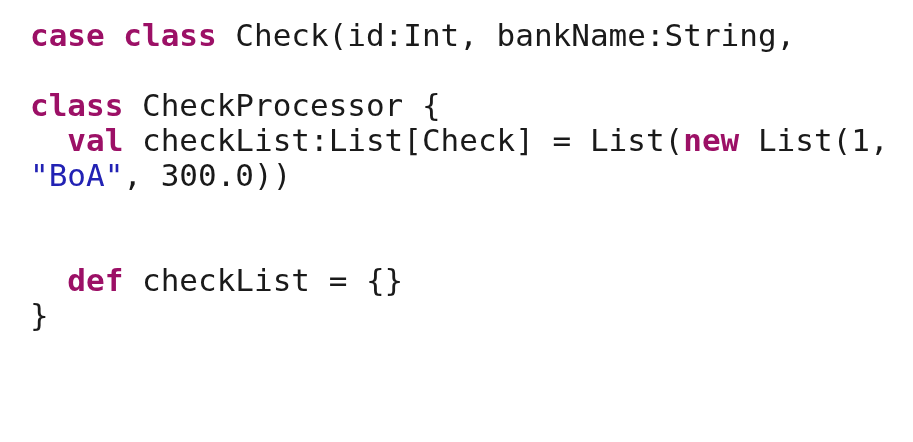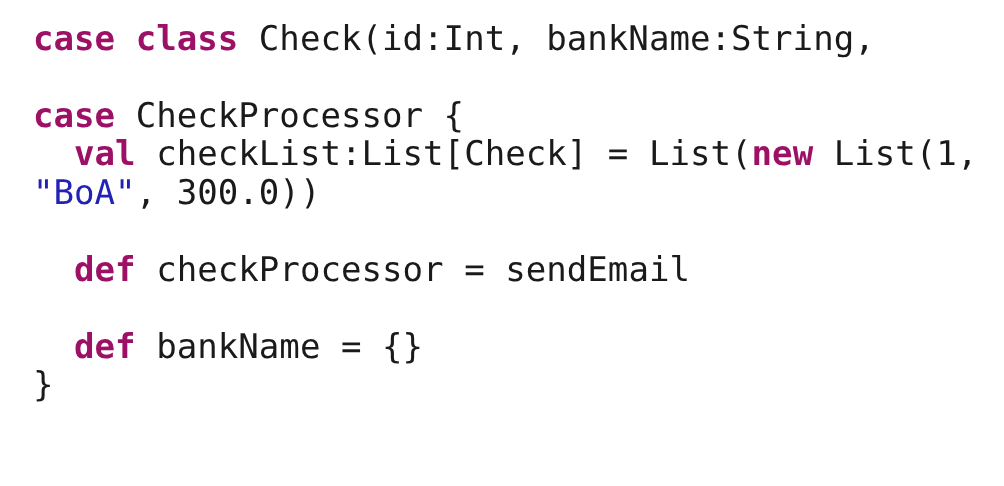--- a/index.html
+++ b/index.html
@@ -55,21 +55,20 @@
   .tok-plain {
     color: #1a1a1a;
   }
 </style>
 </head>
 <body>
 
 <div id="code-block">
     <div class="code-line"><span class="tok tok-kw">case class</span><span class="tok tok-plain"> Check(id:Int, bankName:String,</span></div>
     <div class="code-line blank">&nbsp;</div>
-    <div class="code-line"><span class="tok tok-kw">case</span><span class="tok tok-plain"> CheckProcessor {</span></div>
+    <div class="code-line"><span class="tok tok-kw">class</span><span class="tok tok-plain"> CheckProcessor {</span></div>
     <div class="code-line"><span class="tok tok-plain">  </span><span class="tok tok-kw">val</span><span class="tok tok-plain"> checkList:List[Check] = List(</span><span class="tok tok-kw">new</span><span class="tok tok-plain"> List(1,</span></div>
     <div class="code-line"><span class="tok tok-str">"BoA"</span><span class="tok tok-plain">, 300.0))</span></div>
     <div class="code-line blank">&nbsp;</div>
-    <div class="code-line"><span class="tok tok-plain">  </span><span class="tok tok-kw">def</span><span class="tok tok-plain"> checkProcessor = sendEmail</span></div>
     <div class="code-line blank">&nbsp;</div>
-    <div class="code-line"><span class="tok tok-plain">  </span><span class="tok tok-kw">def</span><span class="tok tok-plain"> bankName = {}</span></div>
+    <div class="code-line"><span class="tok tok-plain">  </span><span class="tok tok-kw">def</span><span class="tok tok-plain"> checkList = {}</span></div>
     <div class="code-line"><span class="tok tok-plain">}</span></div>
   </div>
 
 </body></html>

